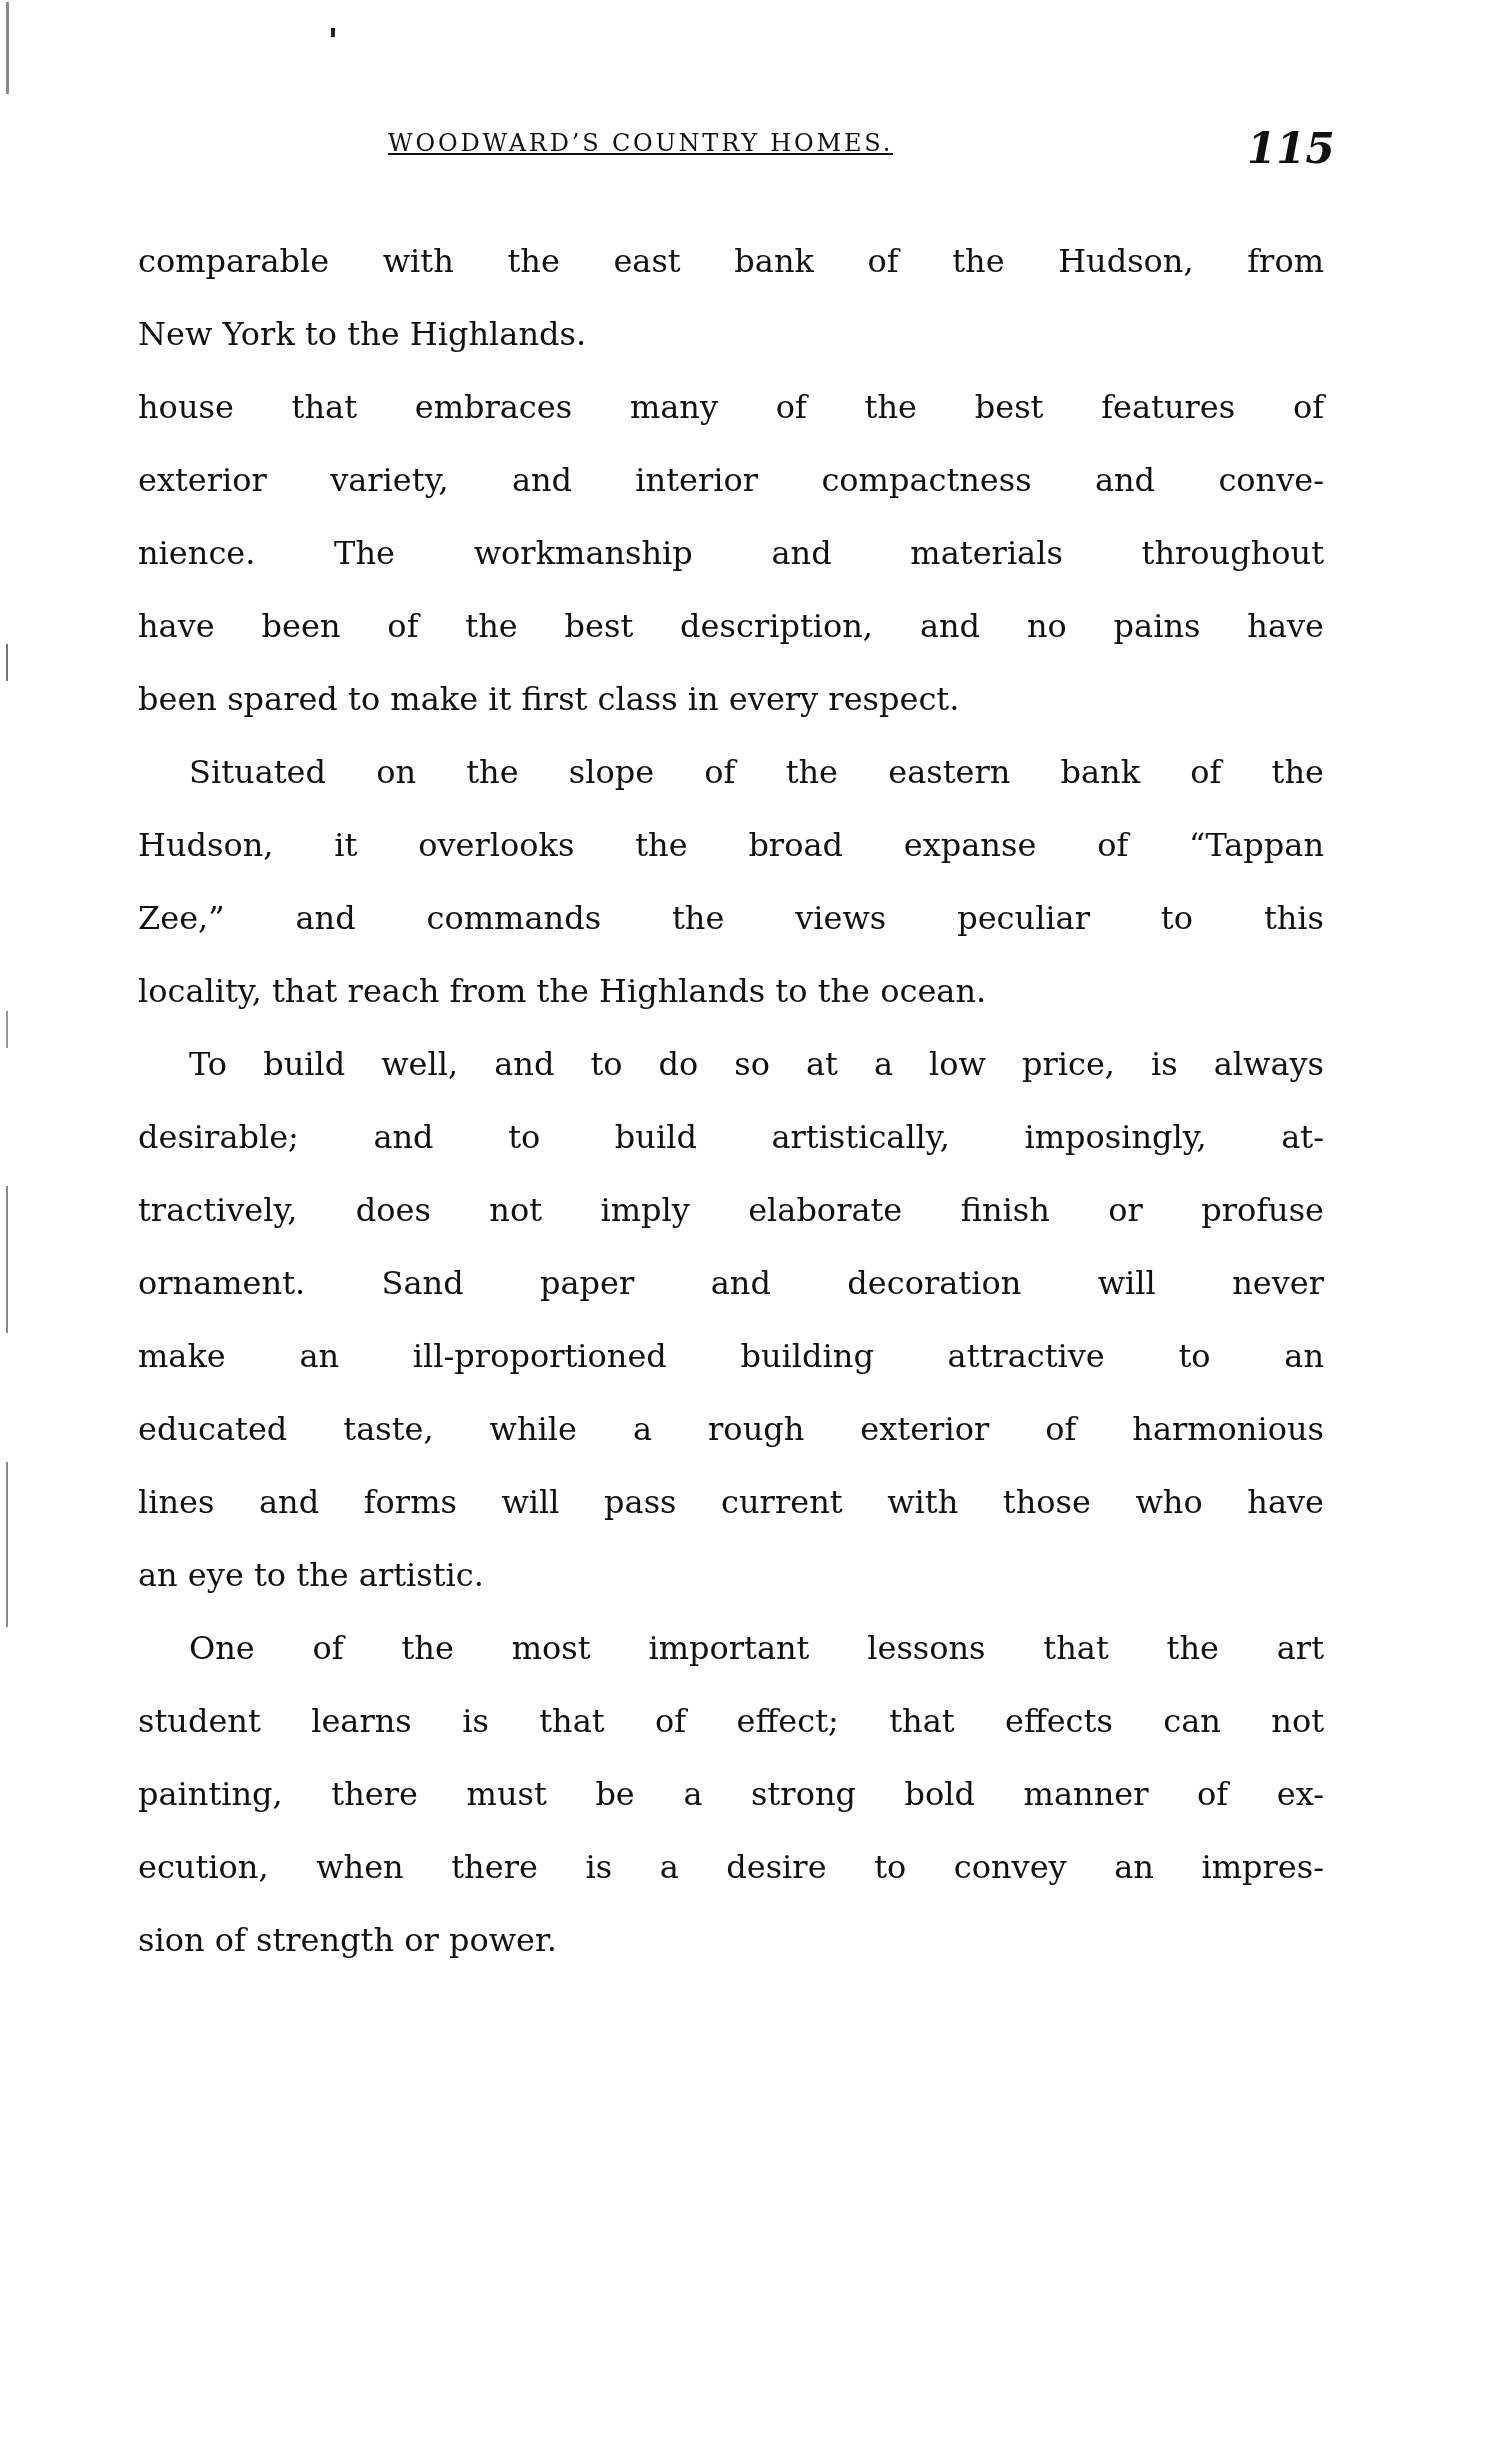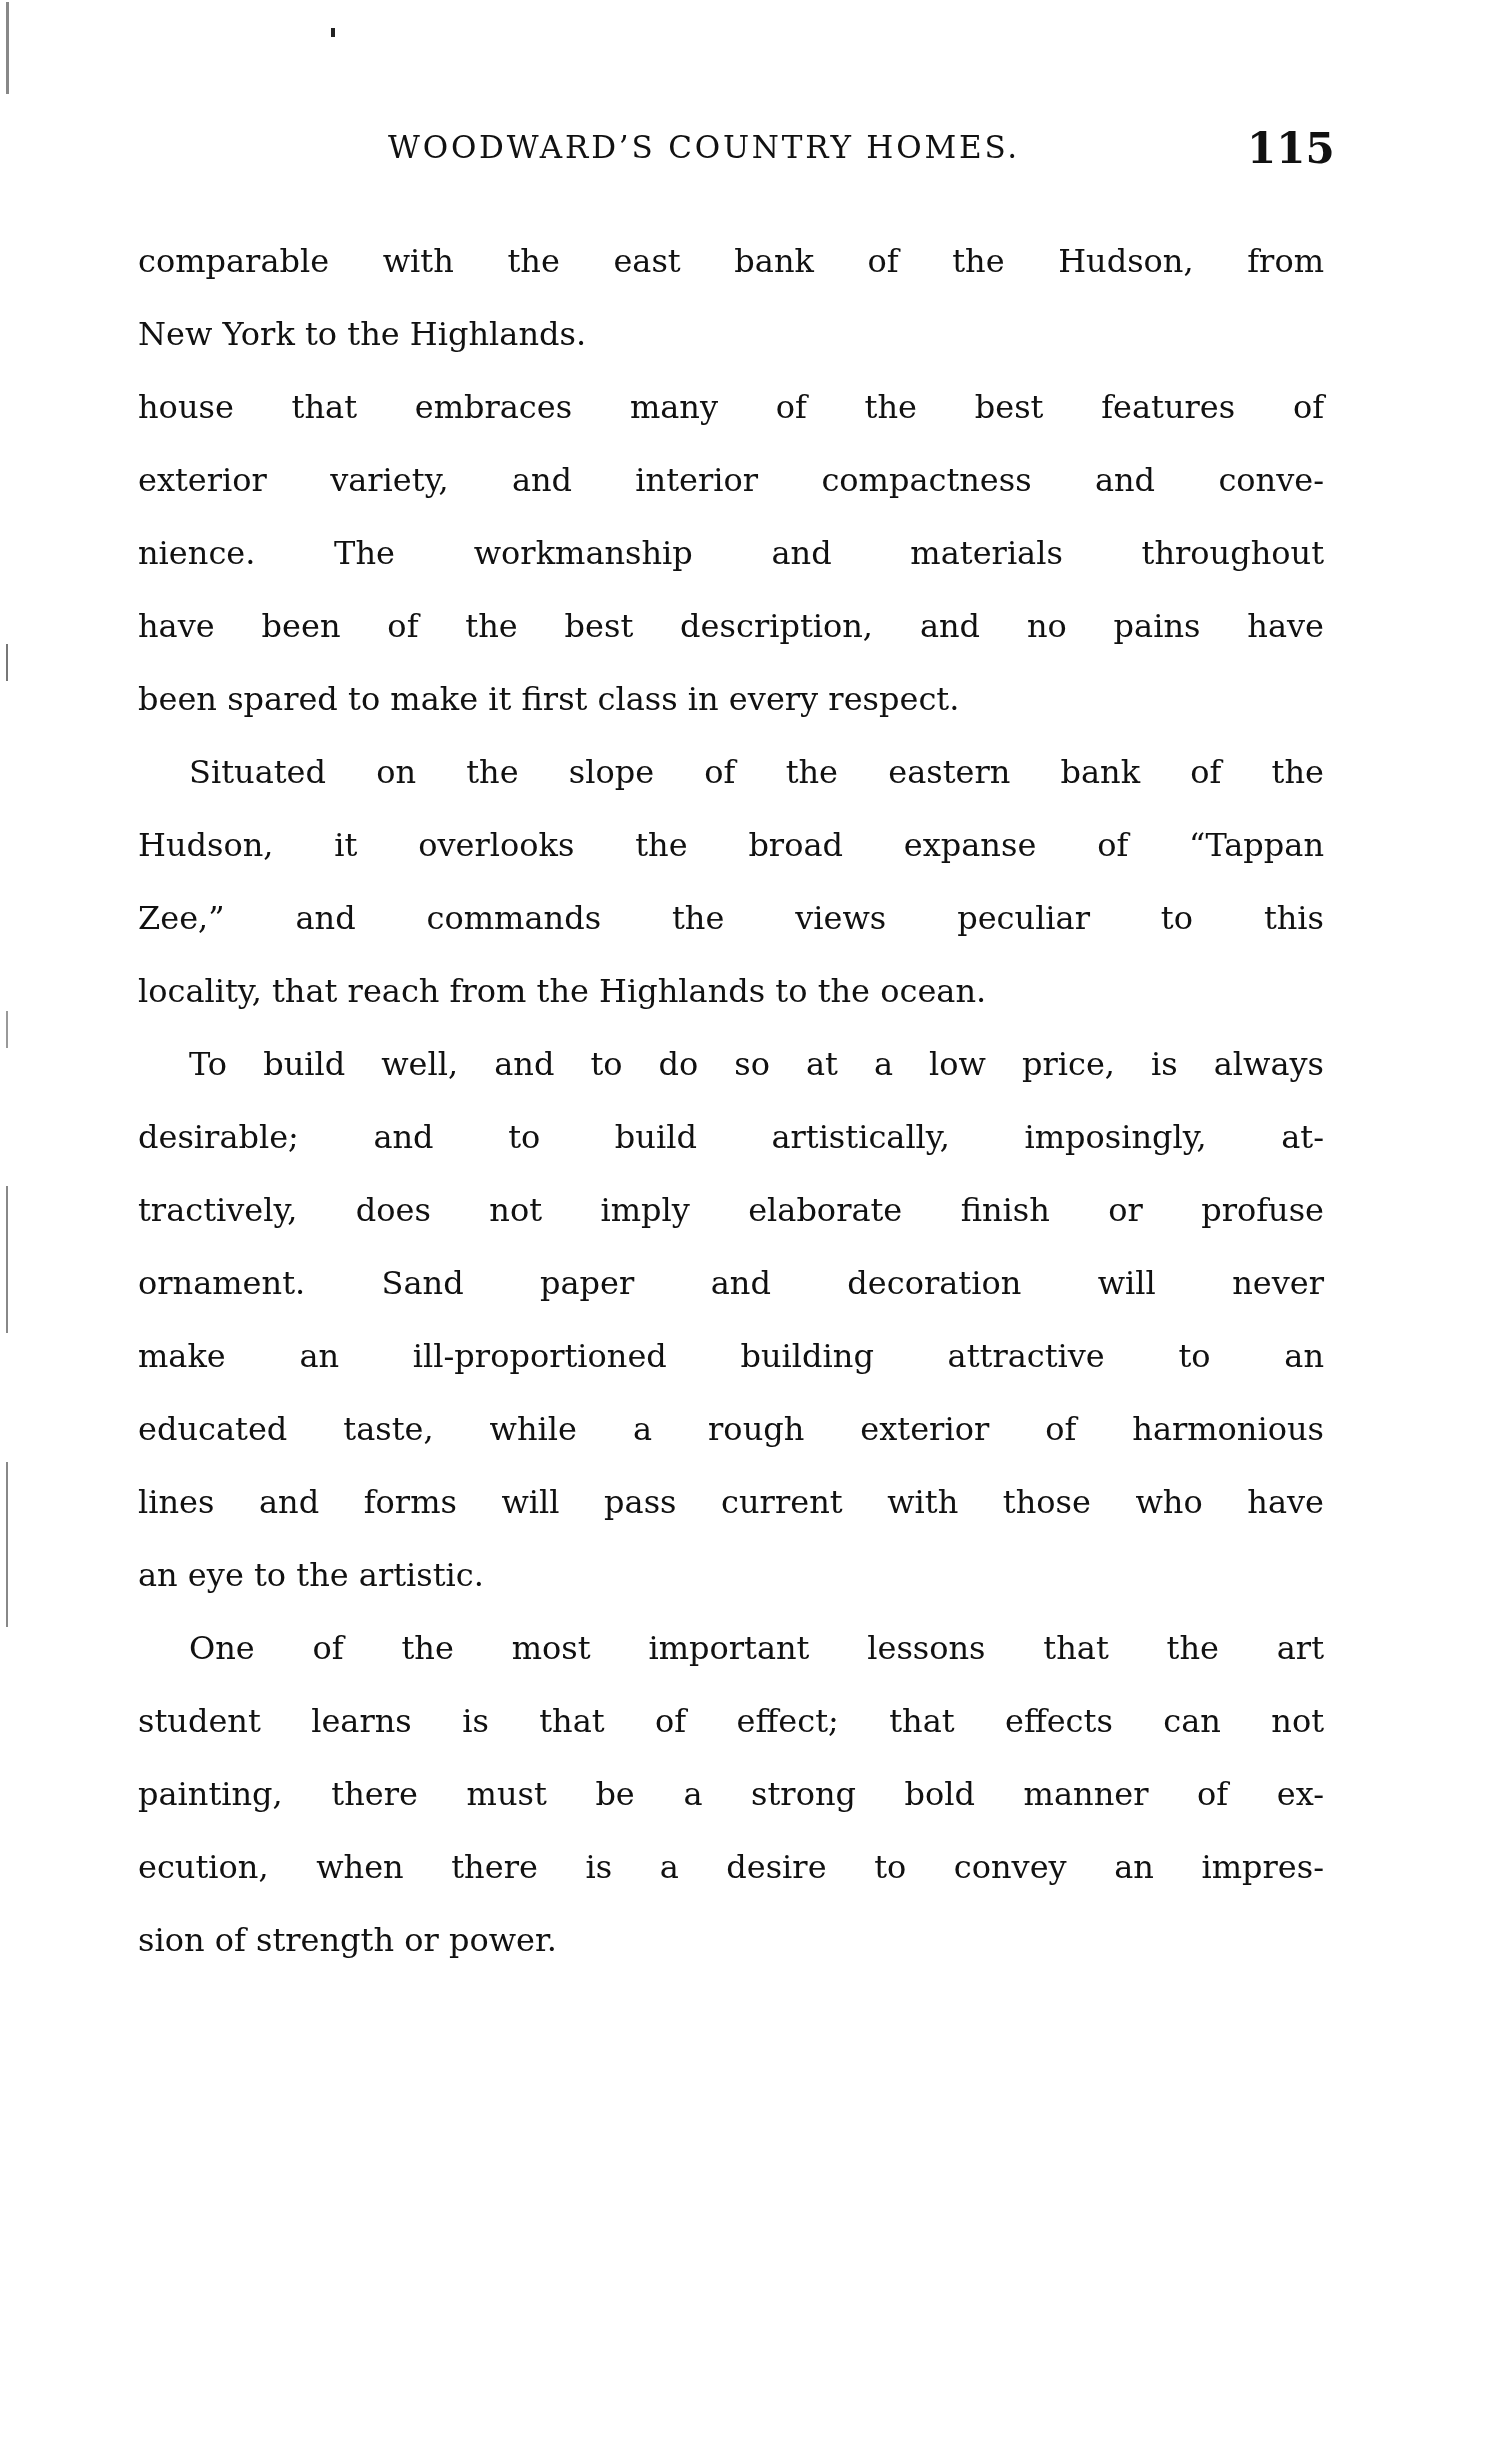--- a/index.html
+++ b/index.html
@@ -1,21 +1,21 @@
 <!DOCTYPE html>
 <html style="font-size:14.7px"><head>
 <meta charset="utf-8">
 <style>
   html, body { margin:0; padding:0; background:#ffffff; }
   body { width:1508px; height:2450px; position:relative; overflow:hidden;
          font-family:"DejaVu Serif", "Liberation Serif", serif; color:#111; }
   .header { position:absolute; top:129px; left:0; width:1508px; height:55px; }
-  .running-title { position:absolute; left:388px; top:0; font-size:31px; letter-spacing:2.8px;
-                   font-variant:small-caps; white-space:nowrap; }
-  .page-number { position:absolute; left:1247px; top:-5.5px; font-size:42px; font-weight:bold; }
+  .running-title { position:absolute; left:388px; top:0; font-size:24px; letter-spacing:2.8px;
+                   font-variant:small-caps; white-space:nowrap;text-decoration:underline; }
+  .page-number { position:absolute; left:1247px; top:-5.5px; font-size:42px; font-weight:bold;font-style:italic; }
   .body-text { position:absolute; left:138px; top:225px; width:1186px; }
   .line { height:73px; line-height:73px; font-size:32px; white-space:nowrap;
           text-align:justify; text-align-last:justify; }
   .line.last { text-align-last:left; }
   .line.indent { padding-left:51px; }
   .specks span { position:absolute; background:#222; }
 </style>
 </head>
 <body>
 

